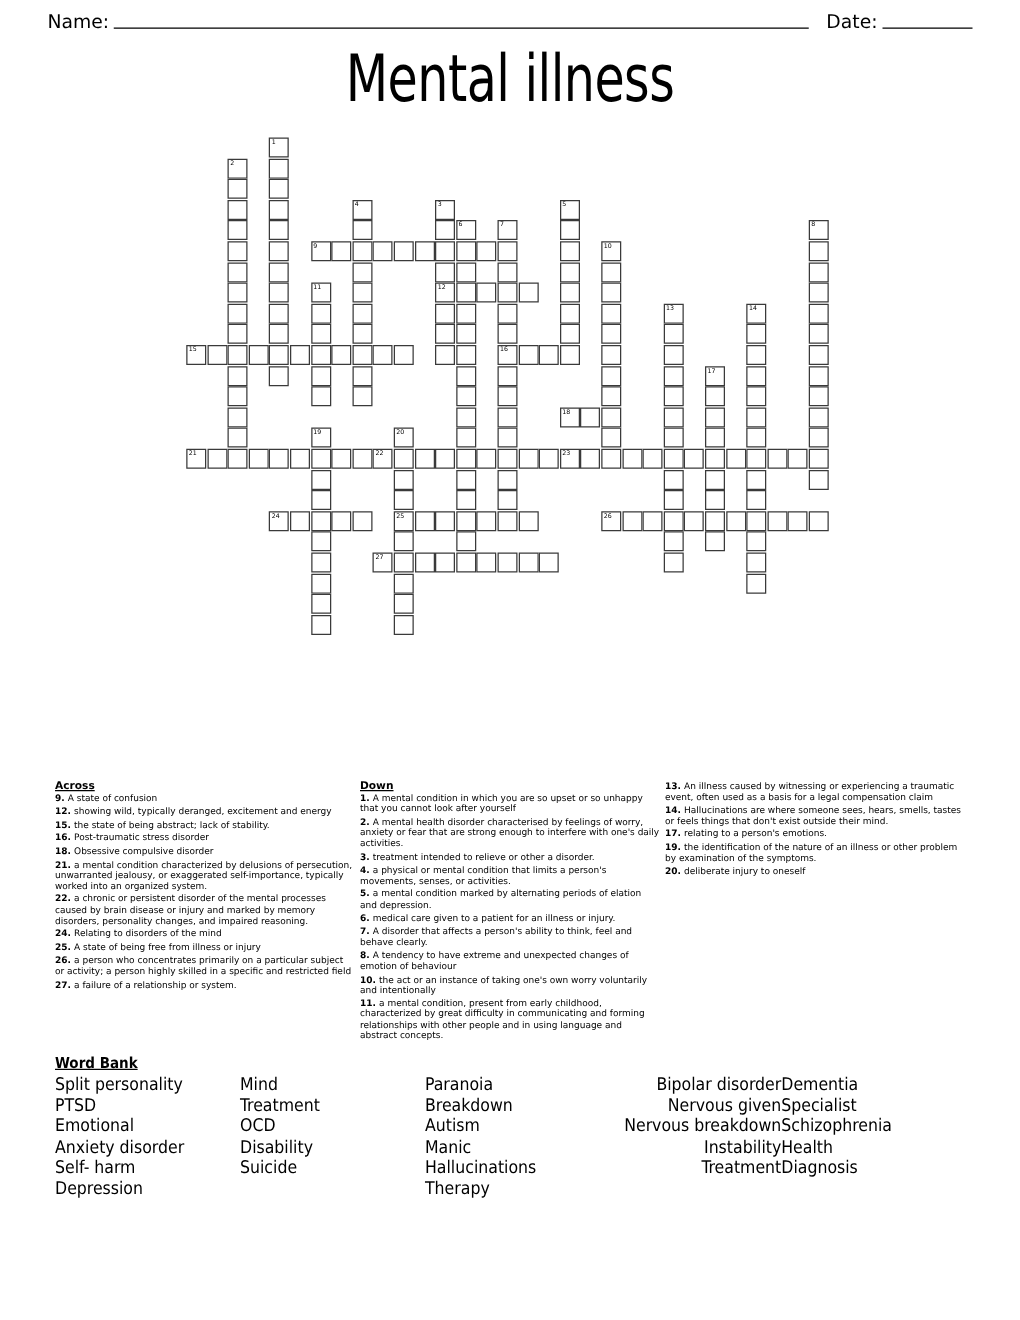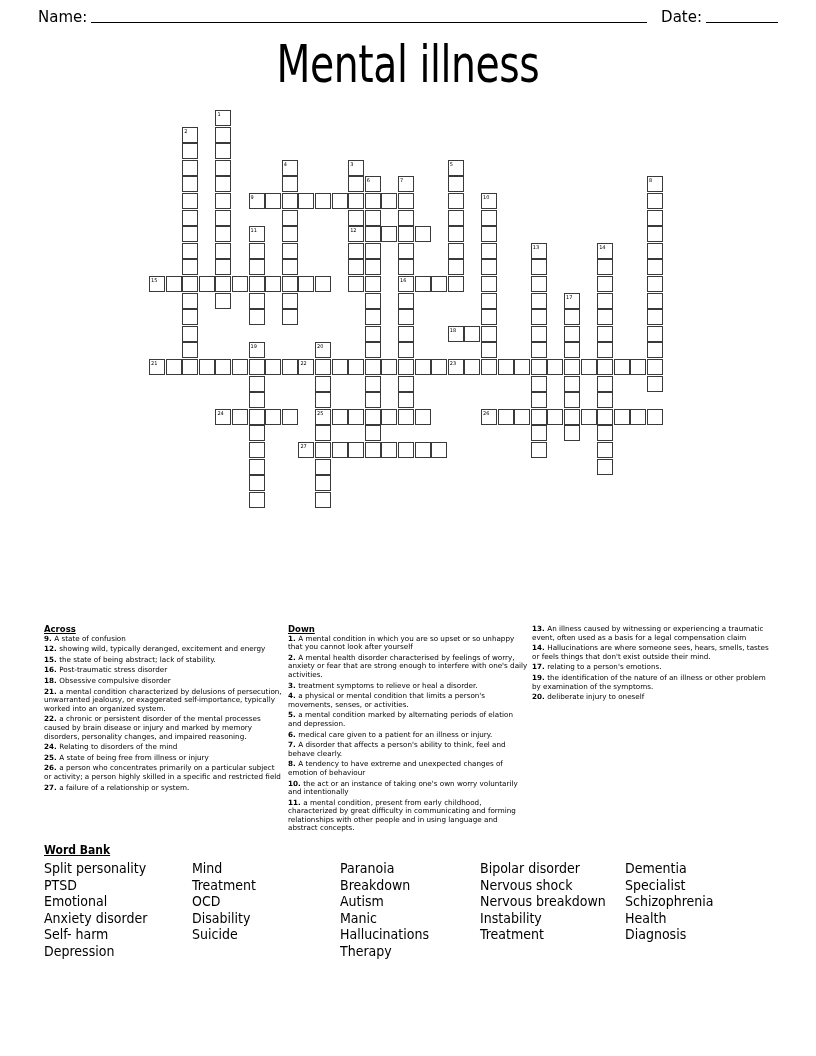--- a/index.html
+++ b/index.html
@@ -133,21 +133,21 @@
     display: flex;
     gap: 0px;
   }
   .wb-col {
     display: flex;
     flex-direction: column;
   }
   .wb-col:nth-child(1) { width: 148px; }
   .wb-col:nth-child(2) { width: 148px; }
   .wb-col:nth-child(3) { width: 140px; }
-  .wb-col:nth-child(4) { width: 145px; }
+  .wb-col:nth-child(4) { width: 145px; text-align: right; }
   .wb-col:nth-child(5) { width: 150px; }
   .wb-word {
     font-size: 14px;
     line-height: 16.6px;
     white-space: nowrap;
     font-family: "DejaVu Sans Condensed", "Liberation Sans", sans-serif;
   }
 </style>
 </head>
 <body>
@@ -468,21 +468,21 @@
         <span class="clue"><b>25. </b><span>A state of being free from illness or injury</span></span>
         <span class="clue"><b>26. </b><span>a person who concentrates primarily on a particular subject or activity; a person highly skilled in a specific and restricted field</span></span>
         <span class="clue"><b>27. </b><span>a failure of a relationship or system.</span></span>
       </div>
   </div>
   <div class="clue-col" id="col-down">
     <span class="clue-head">Down</span>
     <div id="down-list">
         <span class="clue"><b>1. </b><span>A mental condition in which you are so upset or so unhappy that you cannot look after yourself</span></span>
         <span class="clue"><b>2. </b><span>A mental health disorder characterised by feelings of worry, anxiety or fear that are strong enough to interfere with one's daily activities.</span></span>
-        <span class="clue"><b>3. </b><span>treatment symptoms to relieve or heal a disorder.</span></span>
+        <span class="clue"><b>3. </b><span>treatment intended to relieve or other a disorder.</span></span>
         <span class="clue"><b>4. </b><span>a physical or mental condition that limits a person's movements, senses, or activities.</span></span>
         <span class="clue"><b>5. </b><span>a mental condition marked by alternating periods of elation and depression.</span></span>
         <span class="clue"><b>6. </b><span>medical care given to a patient for an illness or injury.</span></span>
         <span class="clue"><b>7. </b><span>A disorder that affects a person's ability to think, feel and behave clearly.</span></span>
         <span class="clue"><b>8. </b><span>A tendency to have extreme and unexpected changes of emotion of behaviour</span></span>
         <span class="clue"><b>10. </b><span>the act or an instance of taking one's own worry voluntarily and intentionally</span></span>
         <span class="clue"><b>11. </b><span>a mental condition, present from early childhood, characterized by great difficulty in communicating and forming relationships with other people and in using language and abstract concepts.</span></span>
       </div>
   </div>
   <div class="clue-col" id="col-extra">
@@ -517,21 +517,21 @@
       <div class="wb-col">
         <span class="wb-word">Paranoia</span>
         <span class="wb-word">Breakdown</span>
         <span class="wb-word">Autism</span>
         <span class="wb-word">Manic</span>
         <span class="wb-word">Hallucinations</span>
         <span class="wb-word">Therapy</span>
       </div>
       <div class="wb-col">
         <span class="wb-word">Bipolar disorder</span>
-        <span class="wb-word">Nervous shock</span>
+        <span class="wb-word">Nervous given</span>
         <span class="wb-word">Nervous breakdown</span>
         <span class="wb-word">Instability</span>
         <span class="wb-word">Treatment</span>
       </div>
       <div class="wb-col">
         <span class="wb-word">Dementia</span>
         <span class="wb-word">Specialist</span>
         <span class="wb-word">Schizophrenia</span>
         <span class="wb-word">Health</span>
         <span class="wb-word">Diagnosis</span>

